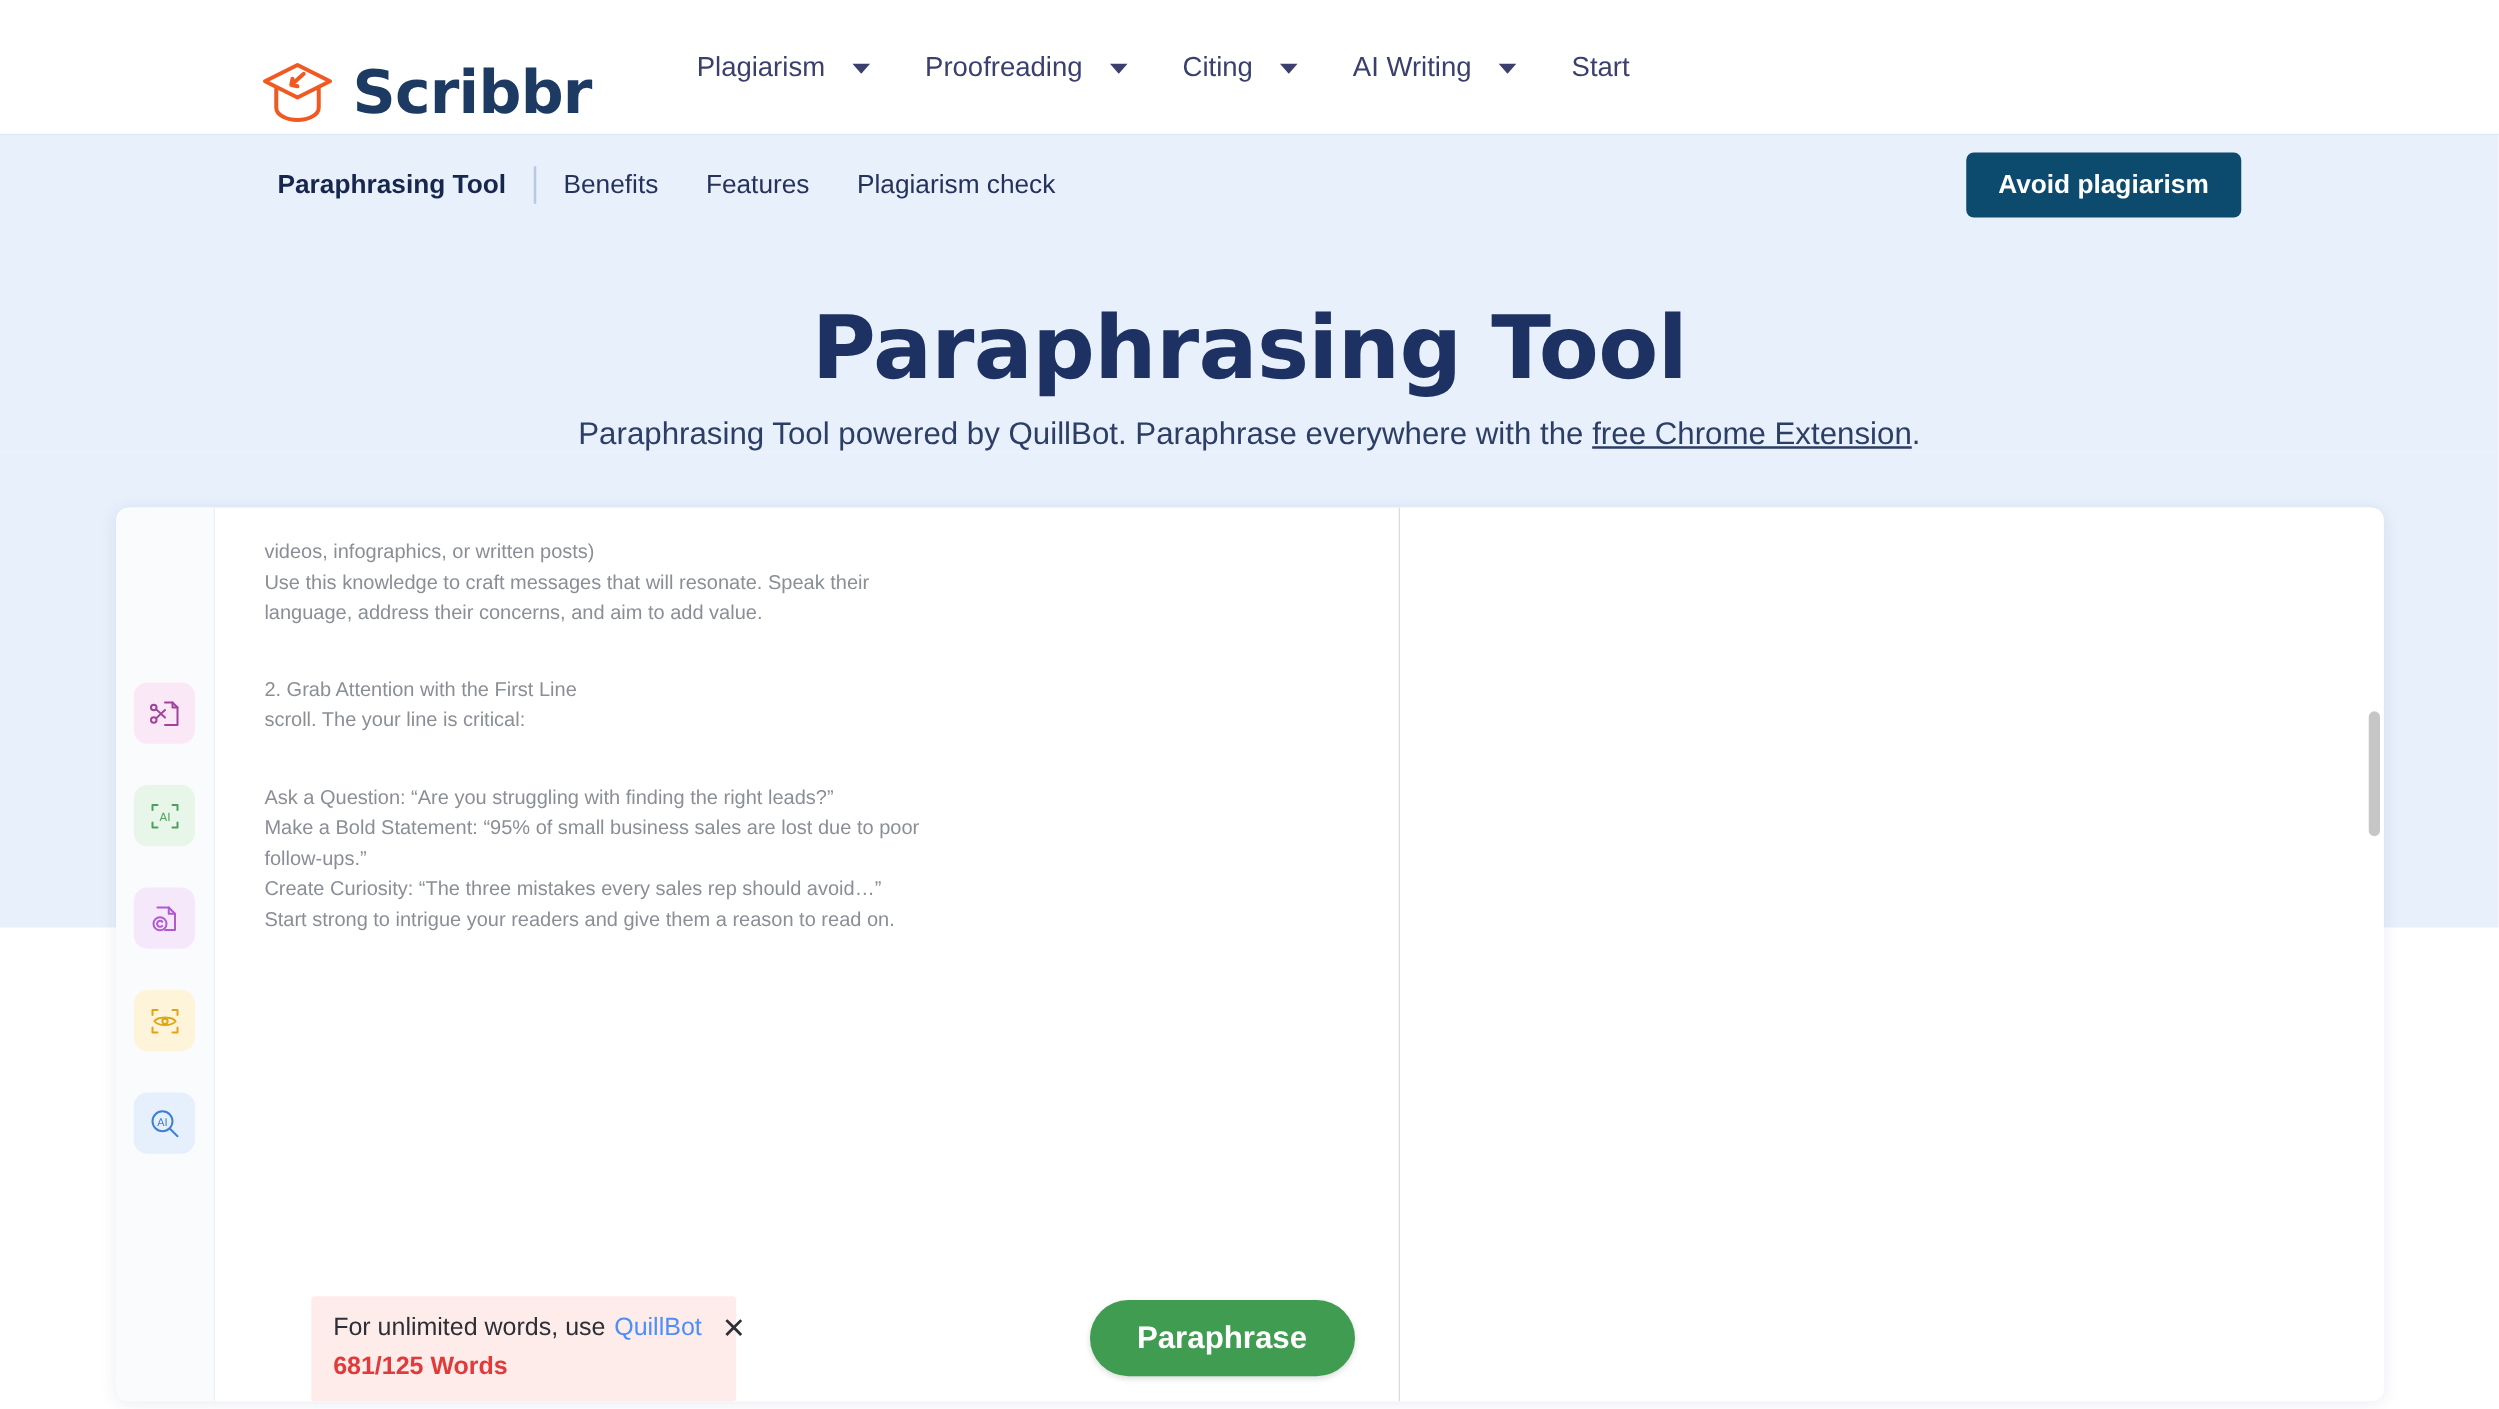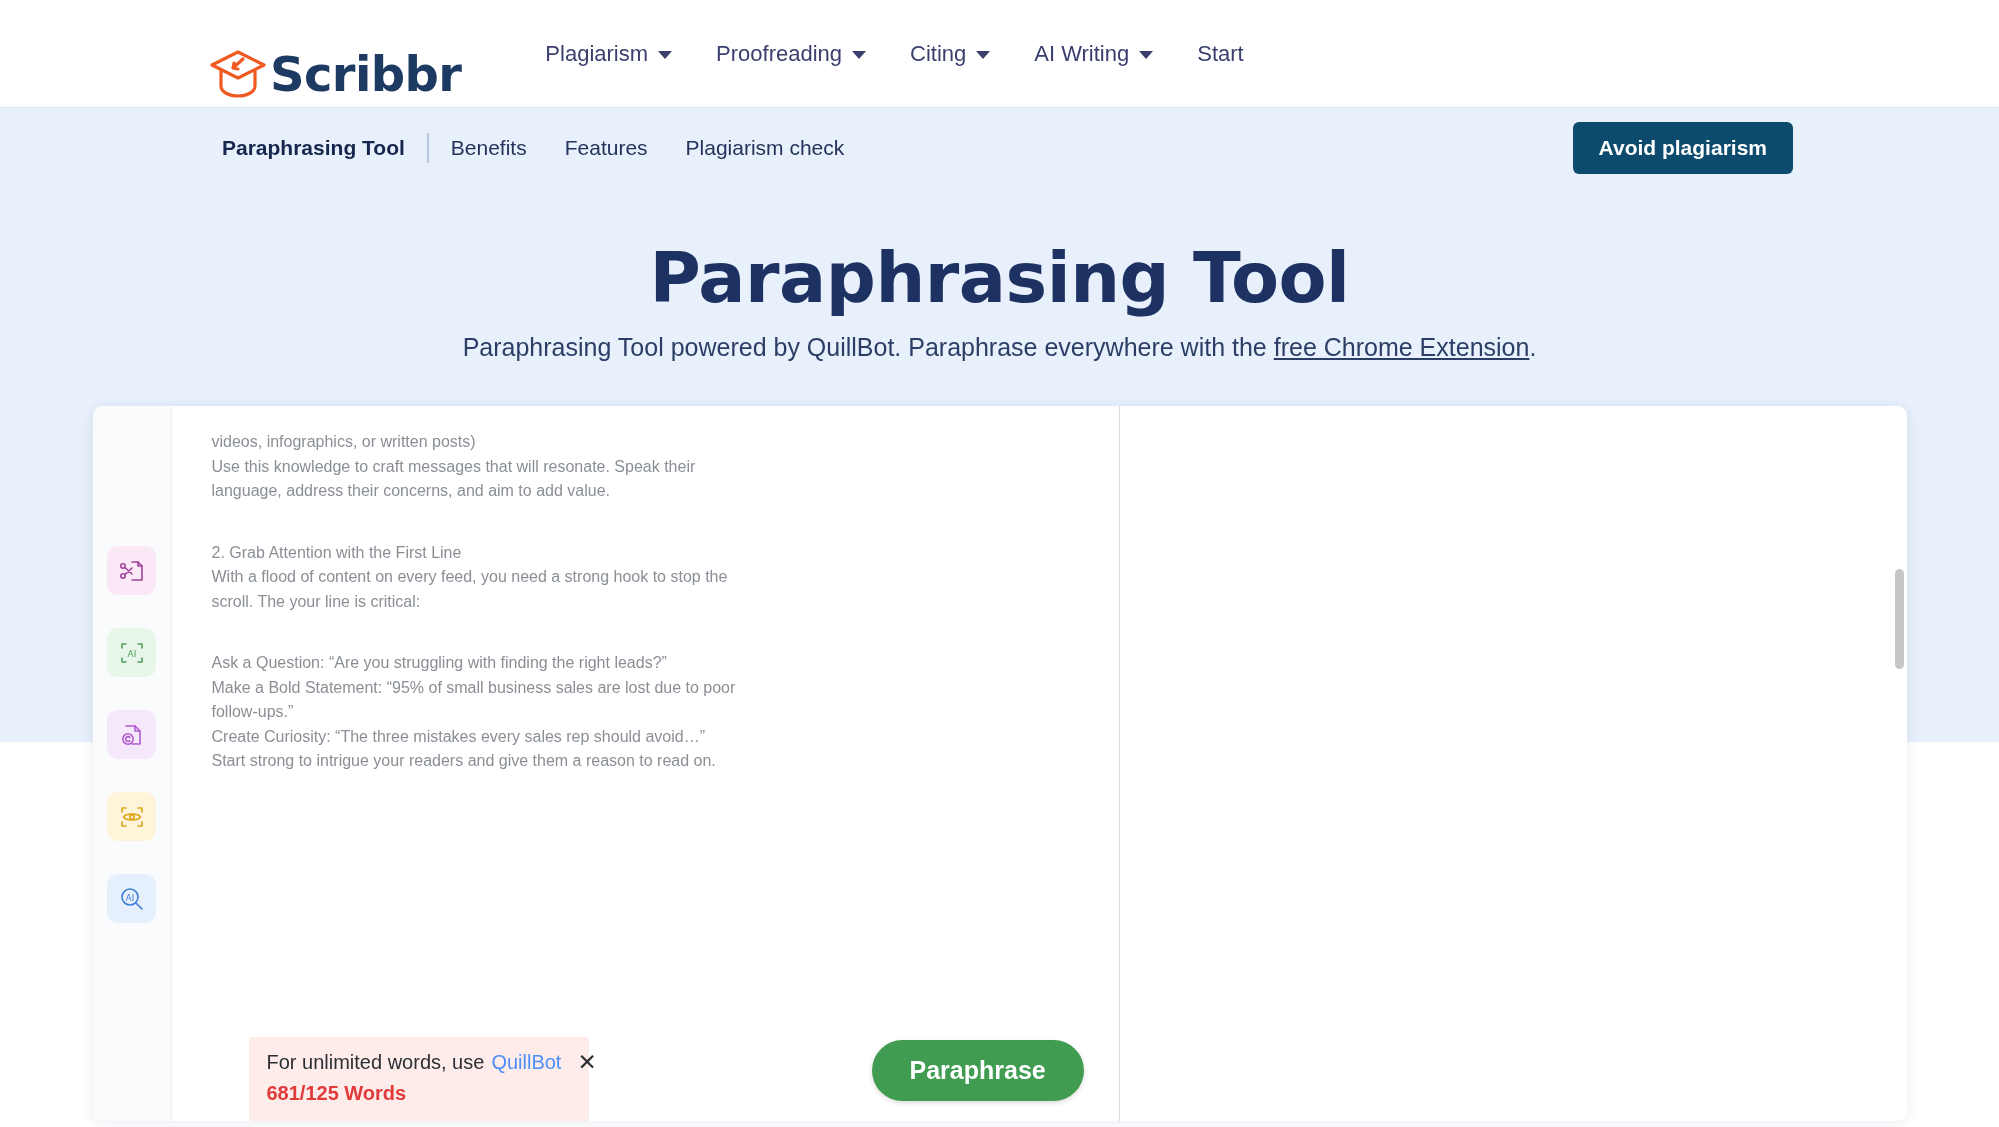--- a/index.html
+++ b/index.html
@@ -14,32 +14,32 @@
   
   .topnav {
     height: 107px;
     background: #ffffff;
     display: flex;
     align-items: center;
     padding-left: 207px;
     position: relative;
     z-index: 5;
   }
-  .logo { display: flex; align-items: flex-end; gap: 1px; cursor: pointer; margin-top: 40px; }
+  .logo { display: flex; align-items: flex-end; gap: 13px; cursor: pointer; margin-top: 40px; }
   .logo-mark { width: 62px; height: 56px; display: block; }
   .logo-text {
     font-size: 48px;
     font-weight: bold;
     color: #1d3a63;
     letter-spacing: -0.6px;
     font-family: "DejaVu Sans", sans-serif;
   }
   .mainmenu { display: flex; align-items: center; margin-left: 62px; gap: 0px; }
   .menu-item {
-    display: flex; align-items: center; gap: 10px;
+    display: flex; align-items: center; gap: 22px;
     font-size: 22px;
     color: #3a3f6e;
     padding: 10px 22px;
     cursor: pointer;
     white-space: nowrap;
   }
   .caret {
     width: 0; height: 0;
     border-left: 7px solid transparent;
     border-right: 7px solid transparent;
@@ -340,21 +340,20 @@
       </div>
     </div>
 
     <div class="input-pane">
       <div class="doc-text">
         <p>videos, infographics, or written posts)</p>
         <p>Use this knowledge to craft messages that will resonate. Speak their</p>
         <p>language, address their concerns, and aim to add value.</p>
         <p class="blank"></p>
         <p>2. Grab Attention with the First Line</p>
-        <p>With a flood of content on every feed, you need a strong hook to stop the</p>
         <p>scroll. The your line is critical:</p>
         <p class="blank"></p>
         <p>Ask a Question: “Are you struggling with finding the right leads?”</p>
         <p>Make a Bold Statement: “95% of small business sales are lost due to poor</p>
         <p>follow-ups.”</p>
         <p>Create Curiosity: “The three mistakes every sales rep should avoid…”</p>
         <p>Start strong to intrigue your readers and give them a reason to read on.</p>
       </div>
 
       <div class="pane-footer">

